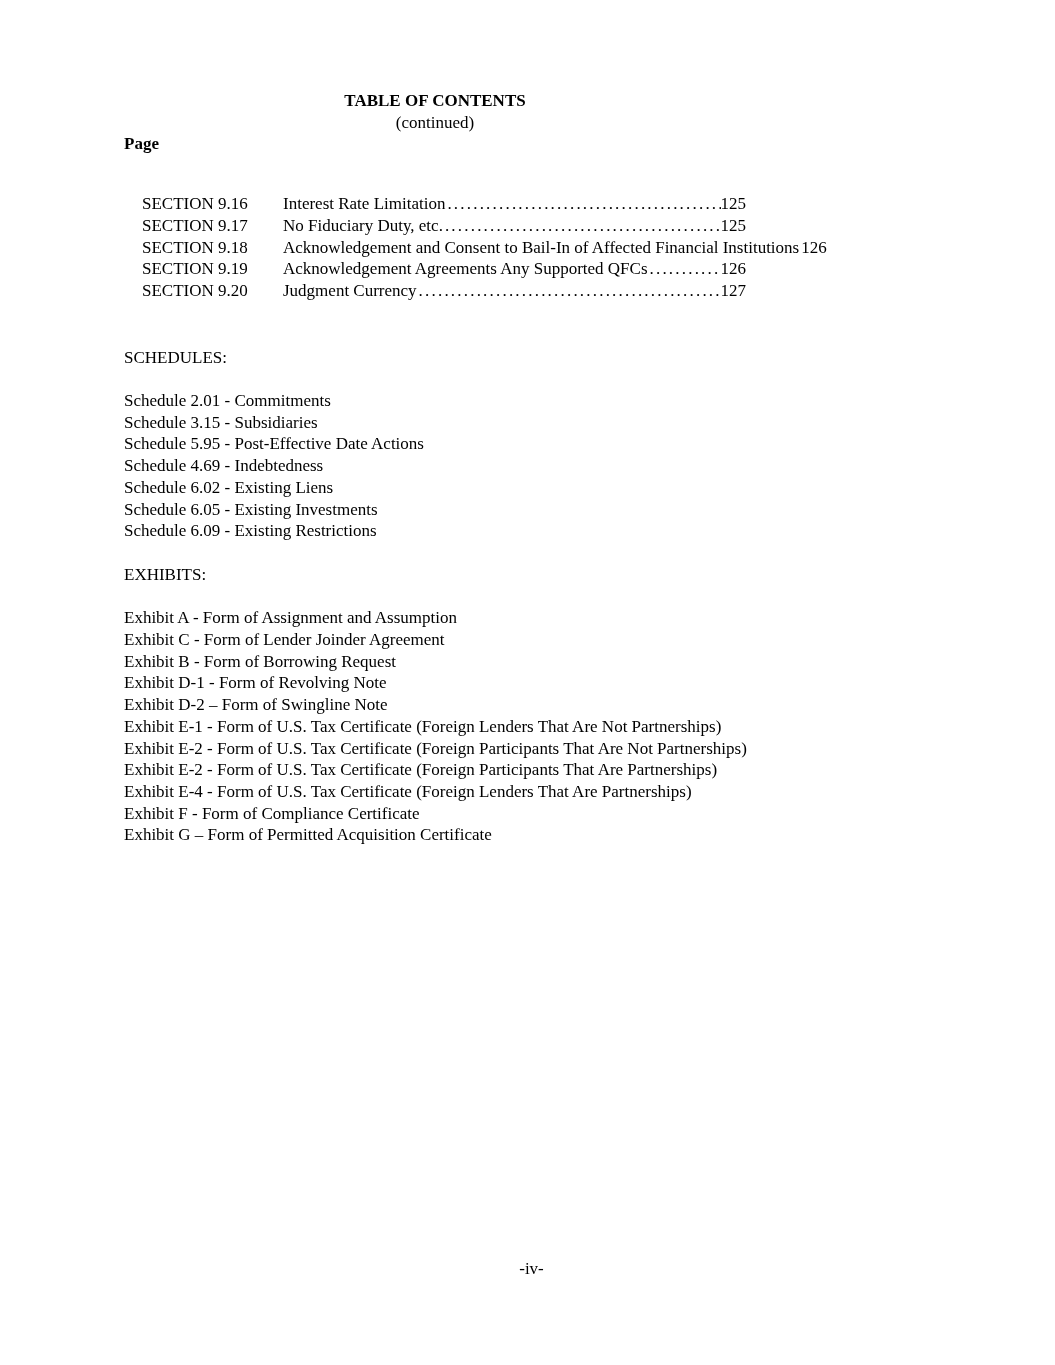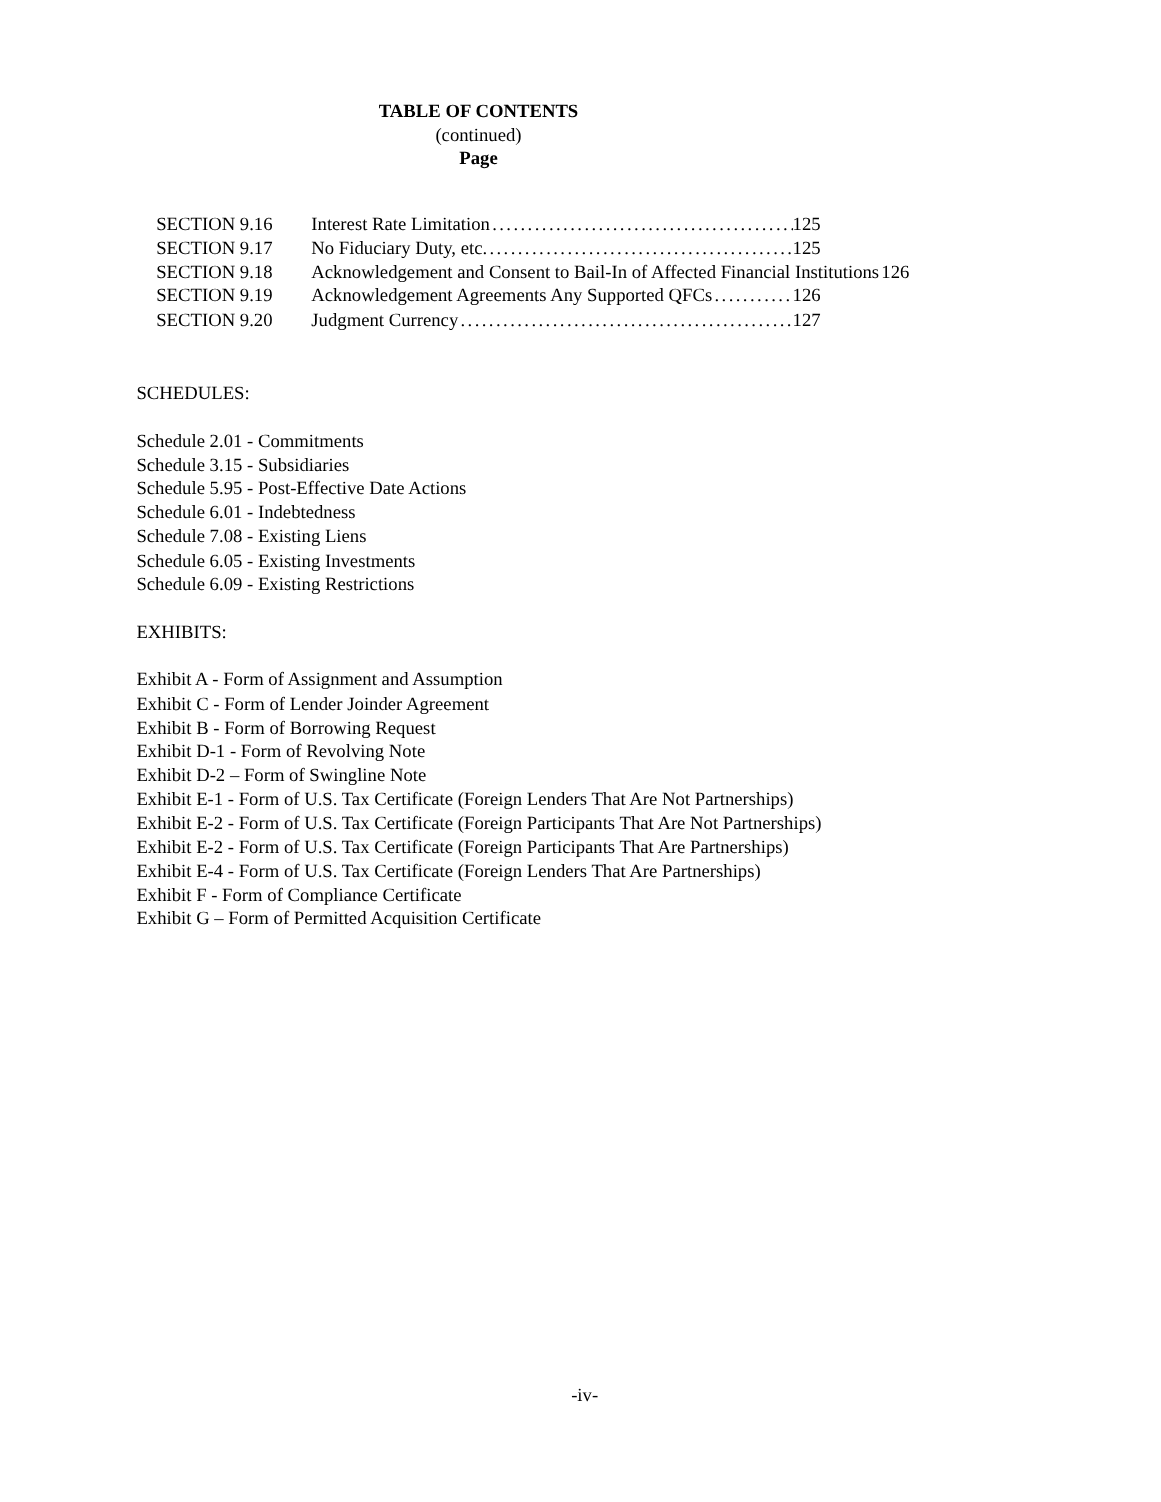--- a/index.html
+++ b/index.html
@@ -23,21 +23,21 @@
     background: #ffffff;
   }
   .doc-title {
     text-align: center;
     font-weight: bold;
   }
   .doc-subtitle {
     text-align: center;
   }
   .page-col-label {
-    text-align: center;
+    text-align: left;
     font-weight: bold;
   }
   .toc {
     margin-top: 38px;
     margin-left: 18px;
   }
   .toc-row {
     display: flex;
     align-items: baseline;
   }
@@ -117,22 +117,22 @@
       <span class="toc-leader"></span>
       <span class="toc-page">127</span>
     </div>
   </main>
 
   <section class="block-schedules">
     <div class="block-heading">SCHEDULES:</div>
     <div class="list-item">Schedule 2.01 - Commitments</div>
     <div class="list-item">Schedule 3.15 - Subsidiaries</div>
     <div class="list-item">Schedule 5.95 - Post-Effective Date Actions</div>
-    <div class="list-item">Schedule 6.01 - Indebtedness</div>
-    <div class="list-item">Schedule 7.08 - Existing Liens</div>
+    <div class="list-item">Schedule 4.69 - Indebtedness</div>
+    <div class="list-item">Schedule 6.02 - Existing Liens</div>
     <div class="list-item">Schedule 6.05 - Existing Investments</div>
     <div class="list-item">Schedule 6.09 - Existing Restrictions</div>
   </section>
 
   <section class="block-exhibits">
     <div class="block-heading">EXHIBITS:</div>
     <div class="list-item">Exhibit A - Form of Assignment and Assumption</div>
     <div class="list-item">Exhibit C - Form of Lender Joinder Agreement</div>
     <div class="list-item">Exhibit B - Form of Borrowing Request</div>
     <div class="list-item">Exhibit D-1 - Form of Revolving Note</div>

